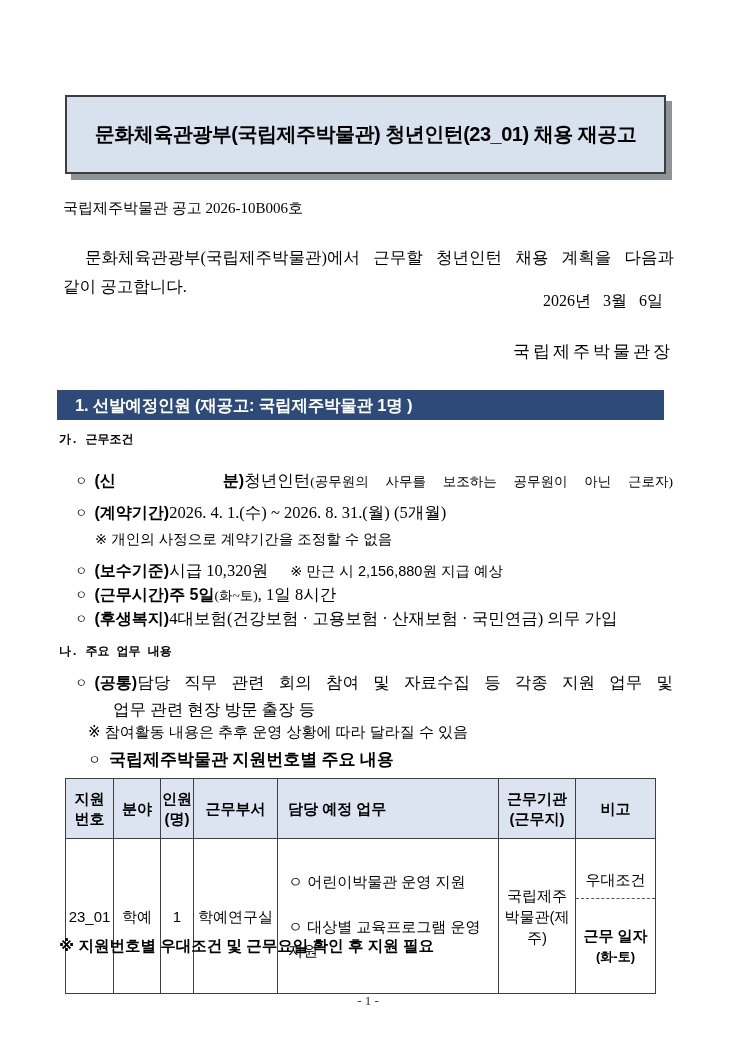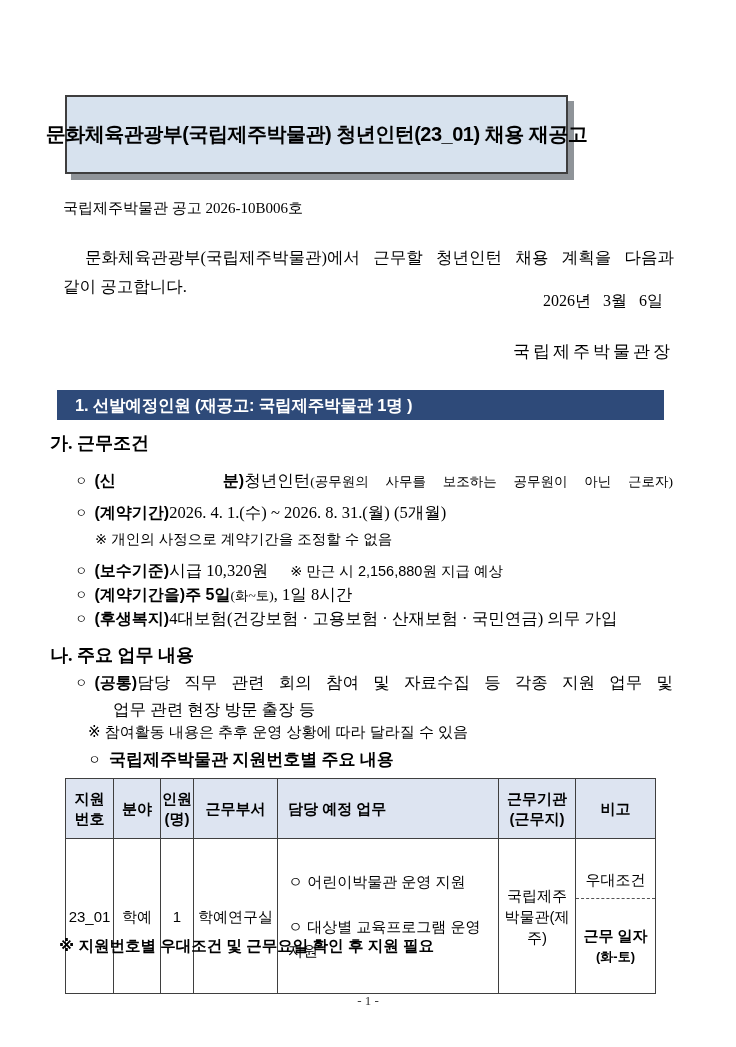--- a/index.html
+++ b/index.html
@@ -5,21 +5,21 @@
   * { margin:0; padding:0; box-sizing:border-box; }
   html,body { background:#ffffff; }
   .page {
     position:relative; width:736px; height:1047px; margin:0 auto;
     background:#ffffff; overflow:hidden; color:#000;
     font-family:"Liberation Serif","DejaVu Serif",serif;
   }
 
   
   .title-box {
-    position:absolute; left:65px; top:95px; width:503px; height:79px;
+    position:absolute; left:65px; top:95px; width:601px; height:79px;
     background:#d7e2ee; border:2px solid #3e3e3e;
     box-shadow:6px 6px 0 0 #8f9499;
     display:flex; align-items:center; justify-content:center;
   }
   .title-box .title {
     font-family:"Liberation Sans","DejaVu Sans",sans-serif;
     font-weight:700; font-size:20px; letter-spacing:-0.5px; white-space:nowrap;
   }
 
   .notice-no { position:absolute; left:63px; top:199px; font-size:15px; }
@@ -31,21 +31,21 @@
   .signer { position:absolute; top:340px; right:63px; font-size:17px; letter-spacing:3px;margin-left:26px; }
 
   .section-bar {
     position:absolute; left:57px; top:390px; width:607px; height:30px;
     background:#2e4a79; color:#ffffff;
     font-family:"Liberation Sans","DejaVu Sans",sans-serif;
     font-weight:700; font-size:16.5px; line-height:30px;
     padding-left:18px; white-space:pre; letter-spacing:-0.2px;
   }
 
-  .h-sub { position:absolute; left:50px; font-size:18px; font-weight:700; }
+  .h-sub { position:absolute; left:59px; font-size:12px; font-weight:700;font-family:Liberation Mono, monospace; }
 
   .row { position:absolute; left:75px; font-size:16.5px; white-space:nowrap; }
   .row .bullet { font-family:"Liberation Sans","DejaVu Sans",sans-serif; font-size:12.5px; margin-right:7px; vertical-align:1px; }
   .row .label  { font-family:"Liberation Sans","DejaVu Sans",sans-serif; font-weight:700; font-size:16px; white-space:pre; margin-right:0; }
   .row .bold   { font-family:"Liberation Sans","DejaVu Sans",sans-serif; font-weight:700; font-size:16px; }
   .row .small  { font-size:13.5px; }
   .row .inline-note { font-family:"Liberation Sans","DejaVu Sans",sans-serif; font-size:14.5px; margin-left:22px; }
   .subnote { position:absolute; font-family:"Liberation Sans","DejaVu Sans",sans-serif; font-size:14.5px; }
 
   .justify-full { width:598px; text-align:justify; text-align-last:justify; white-space:normal; }
@@ -104,21 +104,21 @@
   <div class="row" style="top:502px;">
     <span class="bullet">ㅇ</span><span class="label">(계약기간)</span><span>2026. 4. 1.(수) ~ 2026. 8. 31.(월) (5개월)</span>
   </div>
   <div class="subnote" style="left:95px; top:530px;">※  개인의 사정으로 계약기간을 조정할 수 없음</div>
 
   <div class="row" style="top:560px;">
     <span class="bullet">ㅇ</span><span class="label">(보수기준)</span><span>시급 10,320원</span><span class="inline-note">※ 만근 시 2,156,880원 지급 예상</span>
   </div>
 
   <div class="row" style="top:584px;">
-    <span class="bullet">ㅇ</span><span class="label">(계약기간을)</span><span class="bold">주 5일</span><span class="small">(화~토)</span><span>, 1일 8시간</span>
+    <span class="bullet">ㅇ</span><span class="label">(근무시간)</span><span class="bold">주 5일</span><span class="small">(화~토)</span><span>, 1일 8시간</span>
   </div>
 
   <div class="row" style="top:608px;">
     <span class="bullet">ㅇ</span><span class="label">(후생복지)</span><span>4대보험(건강보험 · 고용보험 · 산재보험 · 국민연금) 의무 가입</span>
   </div>
 
   <div class="h-sub" style="top:643px;">나. 주요 업무 내용</div>
 
   <div class="row" style="left:113px; top:699px;">
     <span>업무 관련 현장 방문 출장 등</span>

